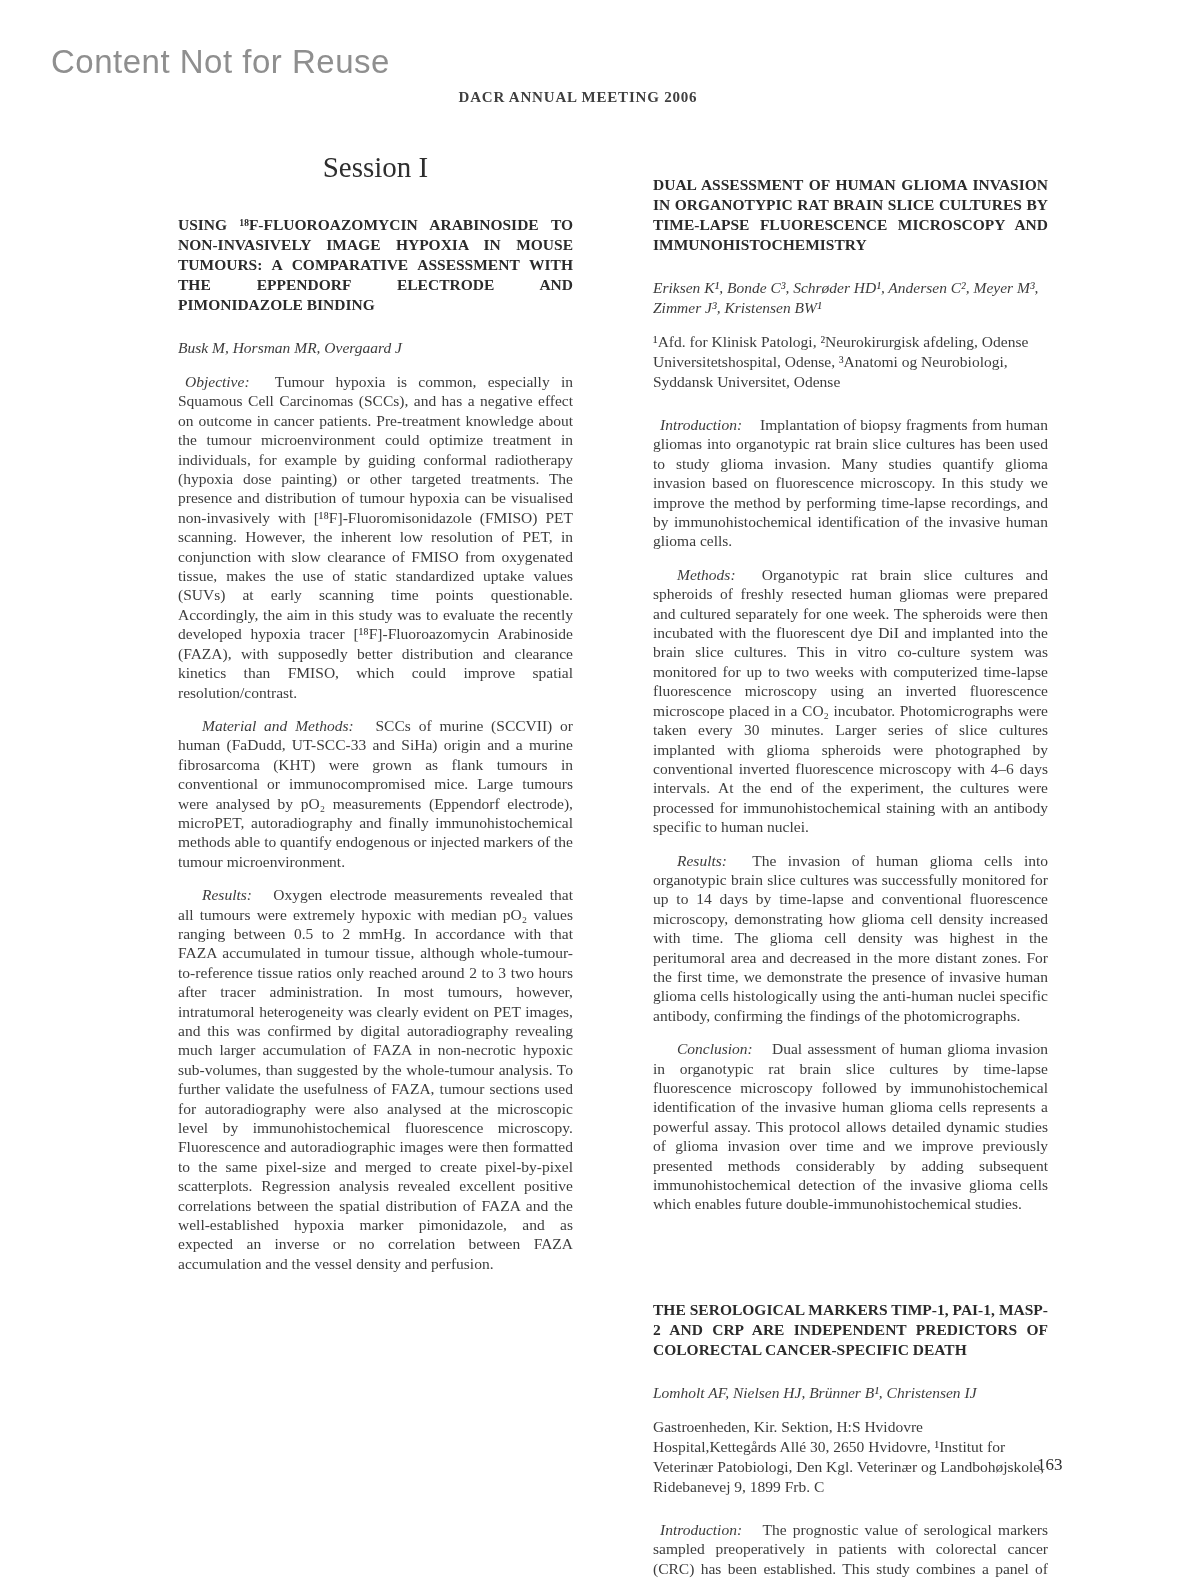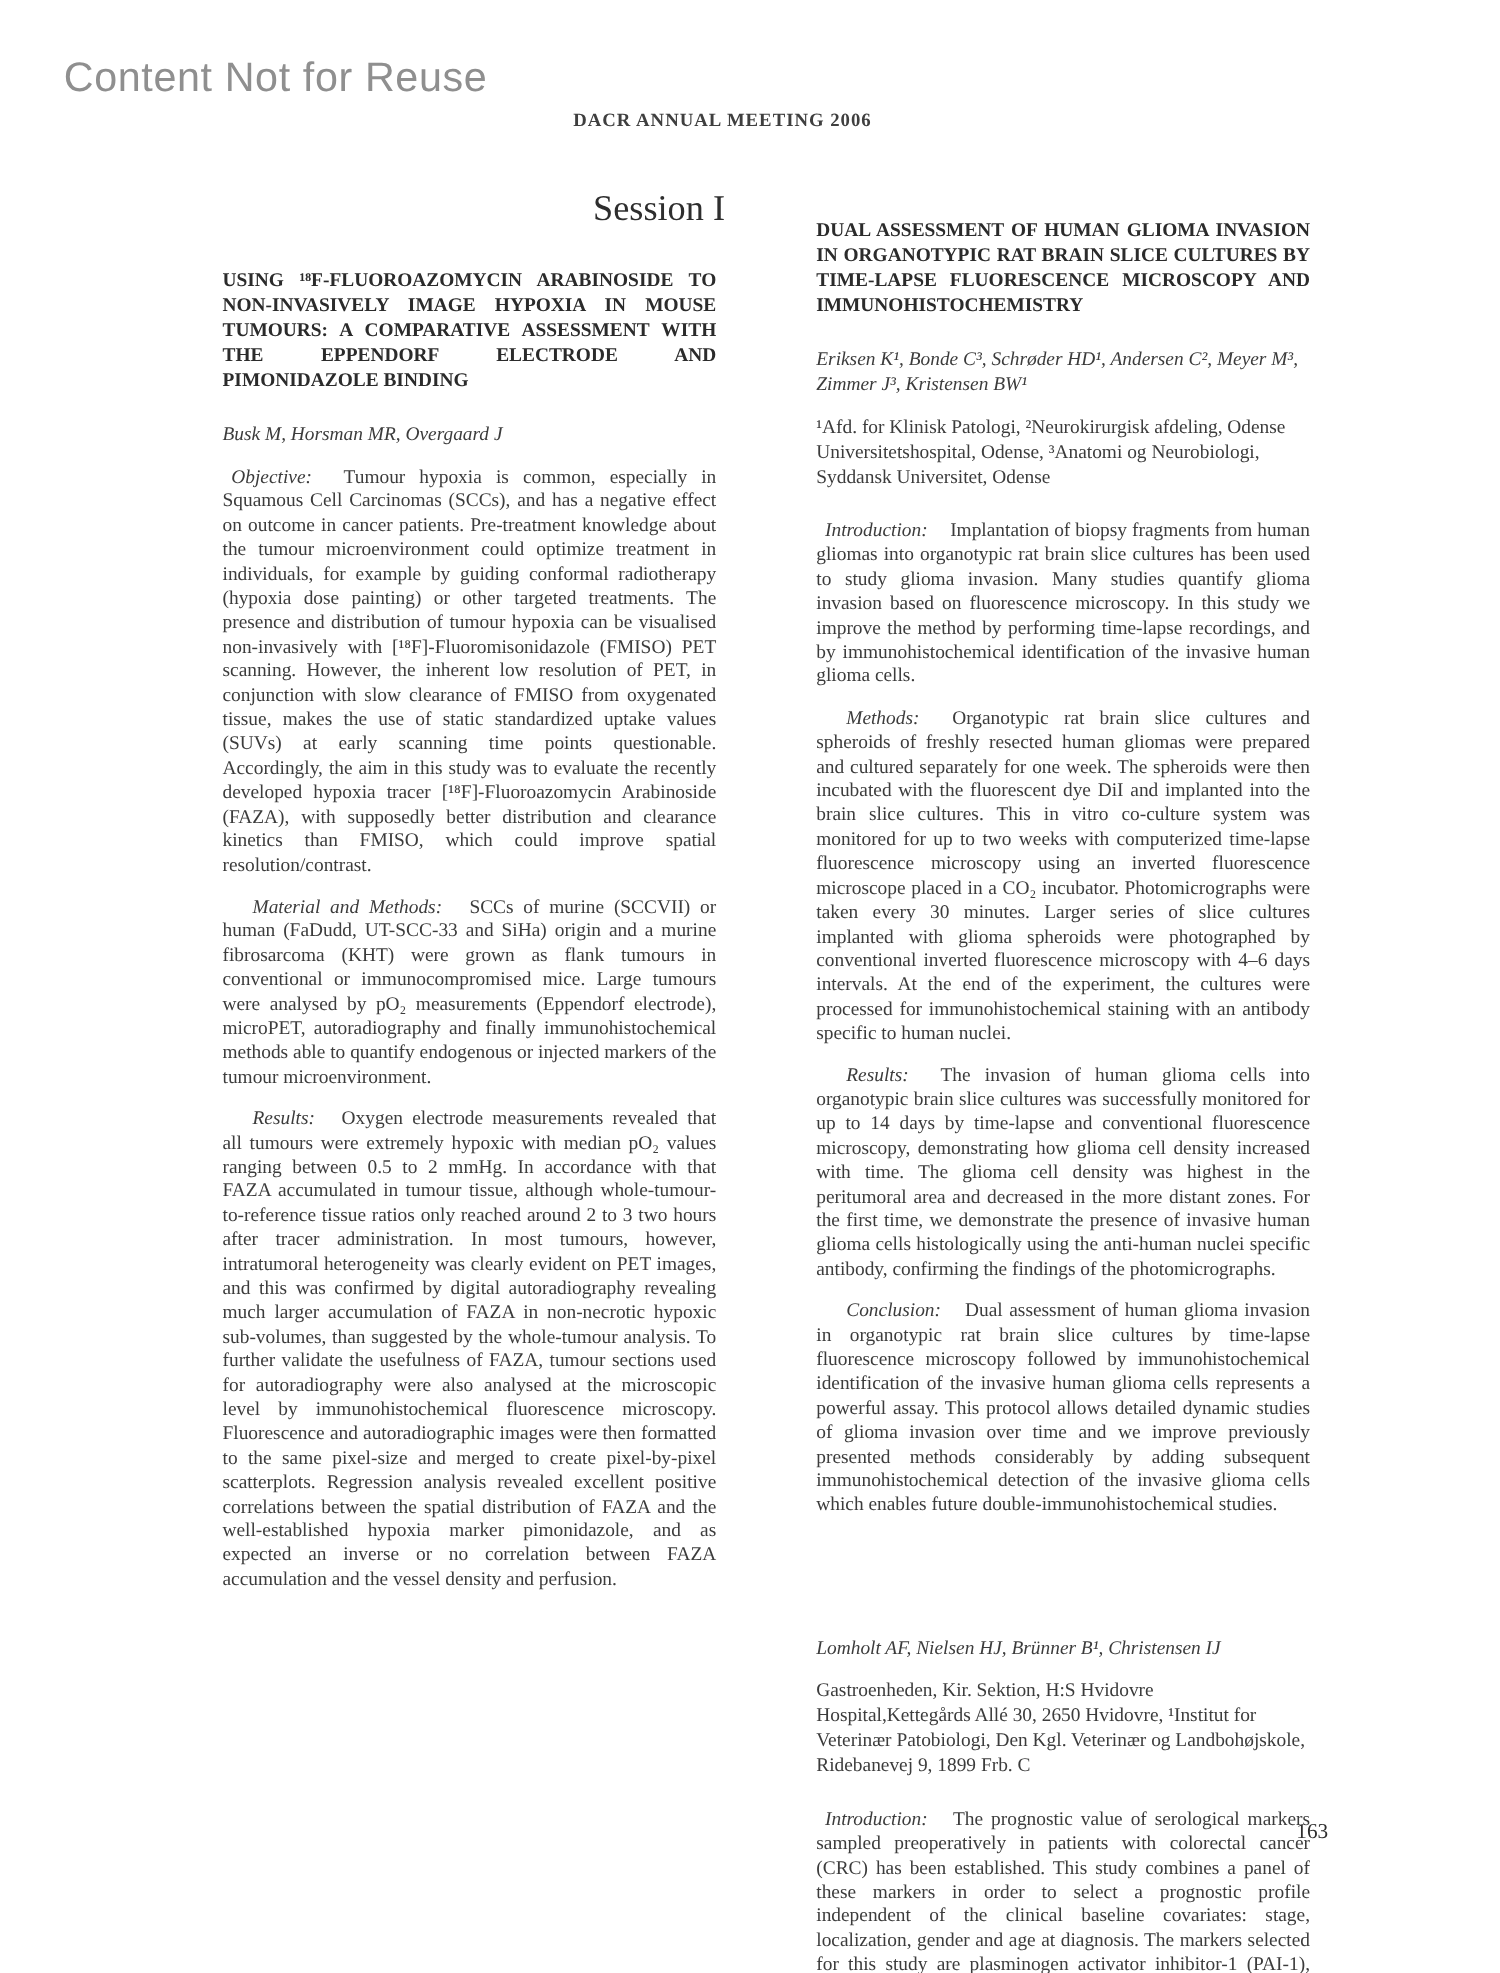--- a/index.html
+++ b/index.html
@@ -41,21 +41,21 @@
     line-height: 19.4px;
     text-align: justify;
   }
   .col-left  { left: 143px; top: 122px; }
   .col-right { left: 618px; top: 140px; }
   .session-heading {
     font-size: 29px;
     line-height: 34px;
     font-weight: 400;
     color: #2e2e2e;
-    text-align: right;
+    text-align: center;
     margin-bottom: 10px;
   }
   .abs-title {
     font-weight: bold;
     font-size: 15.5px;
     line-height: 20px;
     color: #2b2b2b;
     text-align: justify;
   }
   .authors {
@@ -111,20 +111,21 @@
       <div class="authors">Eriksen K¹, Bonde C³, Schrøder HD¹, Andersen C², Meyer M³, Zimmer J³, Kristensen BW¹</div>
       <div class="affil">¹Afd. for Klinisk Patologi, ²Neurokirurgisk afdeling, Odense Universitetshospital, Odense, ³Anatomi og Neurobiologi, Syddansk Universitet, Odense</div>
 
       <p class="para"><span class="plabel">Introduction: </span><span>Implantation of biopsy fragments from human gliomas into organotypic rat brain slice cultures has been used to study glioma invasion. Many studies quantify glioma invasion based on fluorescence microscopy. In this study we improve the method by performing time-lapse recordings, and by immunohistochemical identification of the invasive human glioma cells.</span></p>
       <p class="para indent"><span class="plabel">Methods: </span><span>Organotypic rat brain slice cultures and spheroids of freshly resected human gliomas were prepared and cultured separately for one week. The spheroids were then incubated with the fluorescent dye DiI and implanted into the brain slice cultures. This in vitro co-culture system was monitored for up to two weeks with computerized time-lapse fluorescence microscopy using an inverted fluorescence microscope placed in a CO₂ incubator. Photomicrographs were taken every 30 minutes. Larger series of slice cultures implanted with glioma spheroids were photographed by conventional inverted fluorescence microscopy with 4–6 days intervals. At the end of the experiment, the cultures were processed for immunohistochemical staining with an antibody specific to human nuclei.</span></p>
       <p class="para indent"><span class="plabel">Results: </span><span>The invasion of human glioma cells into organotypic brain slice cultures was successfully monitored for up to 14 days by time-lapse and conventional fluorescence microscopy, demonstrating how glioma cell density increased with time. The glioma cell density was highest in the peritumoral area and decreased in the more distant zones. For the first time, we demonstrate the presence of invasive human glioma cells histologically using the anti-human nuclei specific antibody, confirming the findings of the photomicrographs.</span></p>
       <p class="para indent"><span class="plabel">Conclusion: </span><span>Dual assessment of human glioma invasion in organotypic rat brain slice cultures by time-lapse fluorescence microscopy followed by immunohistochemical identification of the invasive human glioma cells represents a powerful assay. This protocol allows detailed dynamic studies of glioma invasion over time and we improve previously presented methods considerably by adding subsequent immunohistochemical detection of the invasive glioma cells which enables future double-immunohistochemical studies.</span></p>
     </div>
 
     <div class="abs-block">
+      <div class="abs-title">THE SEROLOGICAL MARKERS TIMP-1, PAI-1, MASP-2 AND CRP ARE INDEPENDENT PREDICTORS OF COLORECTAL CANCER-SPECIFIC DEATH</div>
       <div class="authors">Lomholt AF, Nielsen HJ, Brünner B¹, Christensen IJ</div>
       <div class="affil">Gastroenheden, Kir. Sektion, H:S Hvidovre Hospital,Kettegårds Allé 30, 2650 Hvidovre, ¹Institut for Veterinær Patobiologi, Den Kgl. Veterinær og Landbohøjskole, Ridebanevej 9, 1899 Frb. C</div>
 
       <p class="para"><span class="plabel">Introduction: </span><span>The prognostic value of serological markers sampled preoperatively in patients with colorectal cancer (CRC) has been established. This study combines a panel of these markers in order to select a prognostic profile independent of the clinical baseline covariates: stage, localization, gender and age at diagnosis. The markers selected for this study are plasminogen activator inhibitor-1 (PAI-1), soluble urokinase plas-</span></p>
     </div>
 
   </div>
 
   <div class="page-number">163</div>
 

